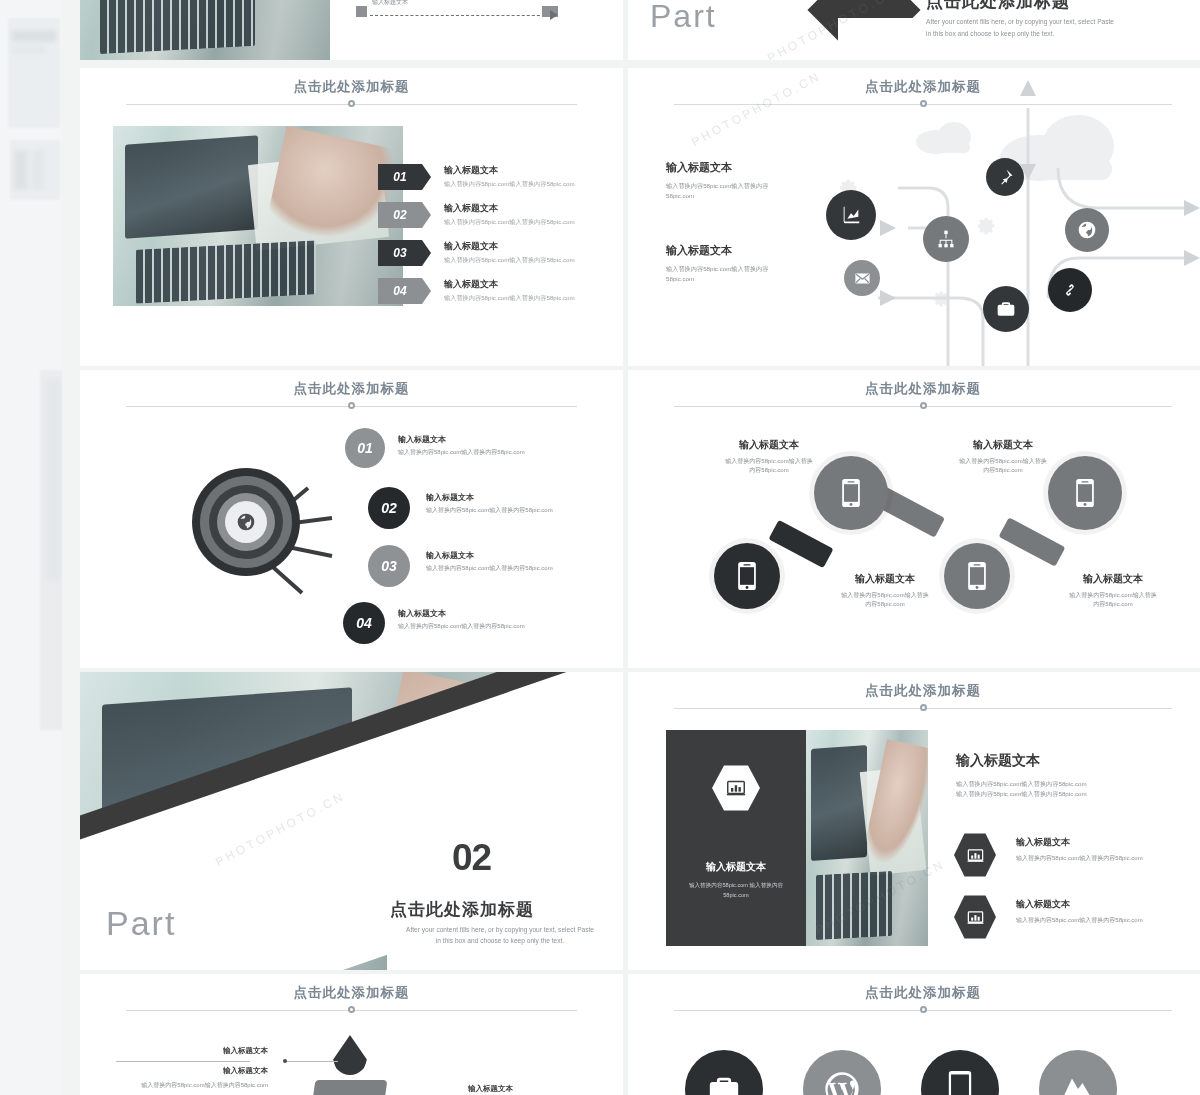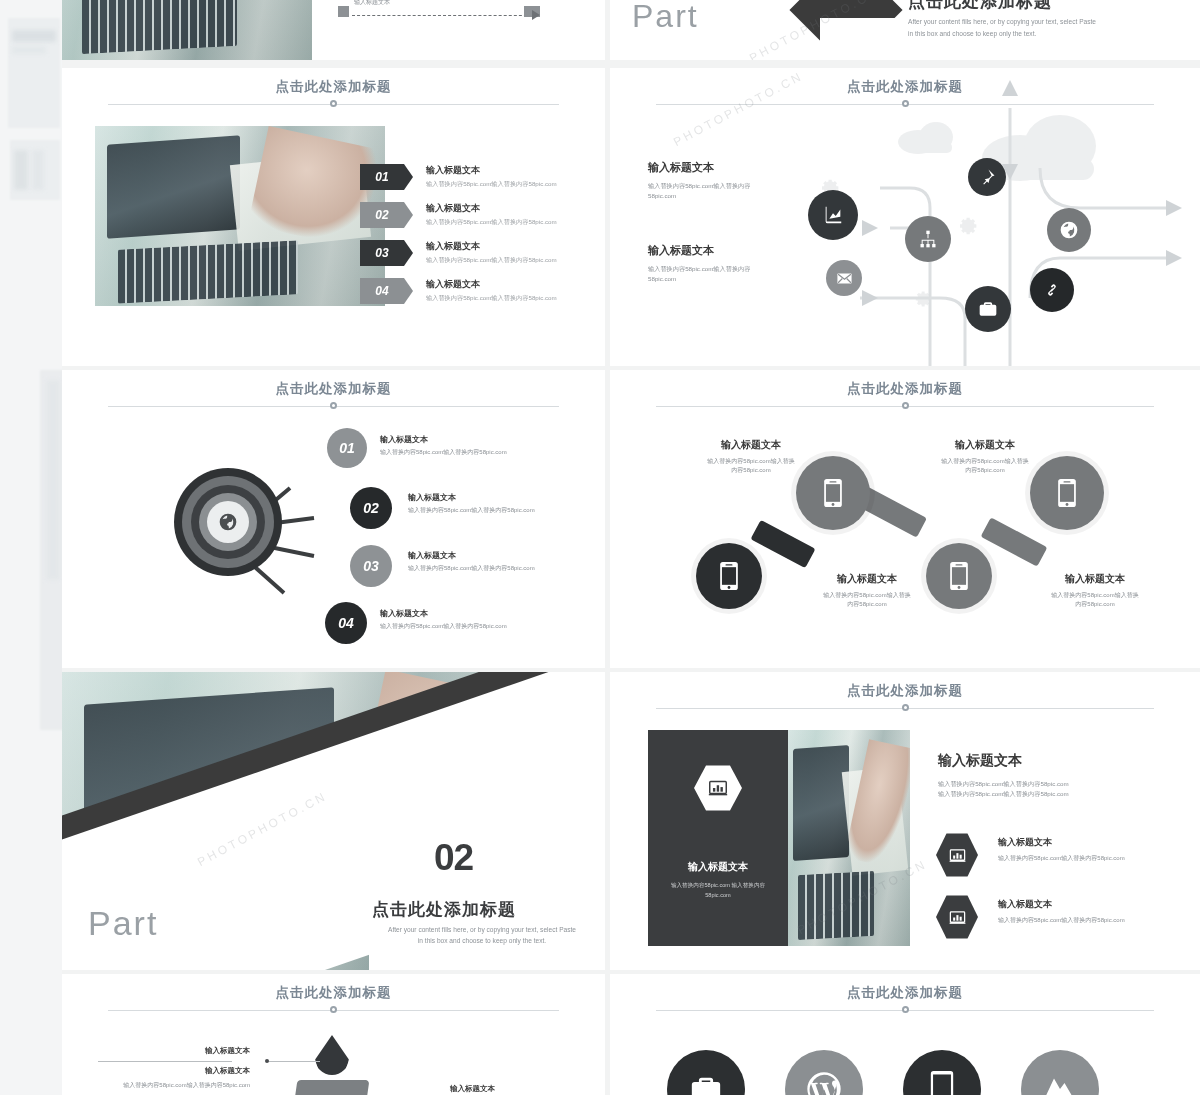--- a/index.html
+++ b/index.html
@@ -7,21 +7,21 @@
     width:1200px;height:1095px;overflow:hidden;
     background:#f2f3f3;
     font-family:"Liberation Sans","DejaVu Sans",sans-serif;
     position:relative;
   }
   
   .bg-strip{position:absolute;left:0;top:0;width:62px;height:1095px;background:#f4f5f6;overflow:hidden;}
   .bg-ghost{position:absolute;background:#e9ecee;opacity:.75;filter:blur(1.2px);}
   .bg-ghost2{position:absolute;background:#dfe4e7;opacity:.55;filter:blur(2px);}
 
-  .deck{position:absolute;left:62px;top:0;width:951px;height:1095px;}
+  .deck{position:absolute;left:80px;top:0;width:951px;height:1095px;}
   .slide{position:absolute;background:#fff;overflow:hidden;}
 
   
   .s-title{
     position:absolute;left:0;right:0;top:10px;text-align:center;
     font-size:13.5px;font-weight:bold;color:#7b8793;letter-spacing:1px;
   }
   .s-rule{position:absolute;left:46px;right:46px;top:36px;height:1px;background:#d7dbde;}
   .s-rule-dot{position:absolute;left:50%;top:32px;width:7px;height:7px;margin-left:-3.5px;
     border-radius:50%;background:#fff;border:2px solid #9aa3ab;box-sizing:border-box;}

